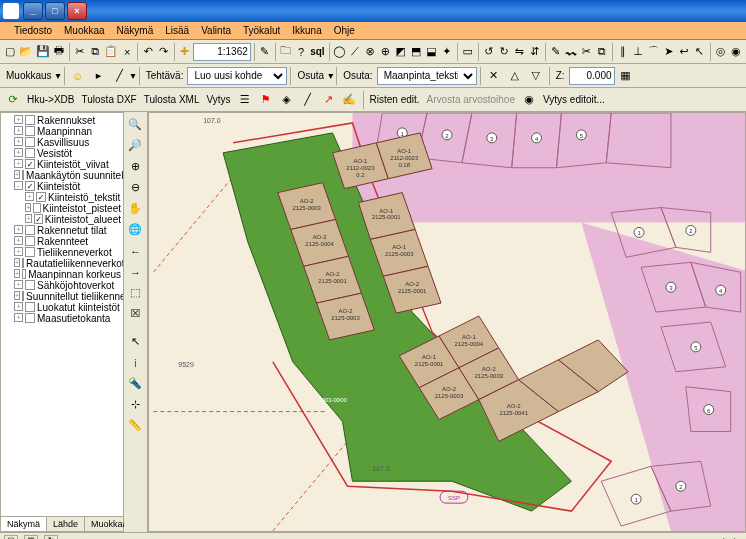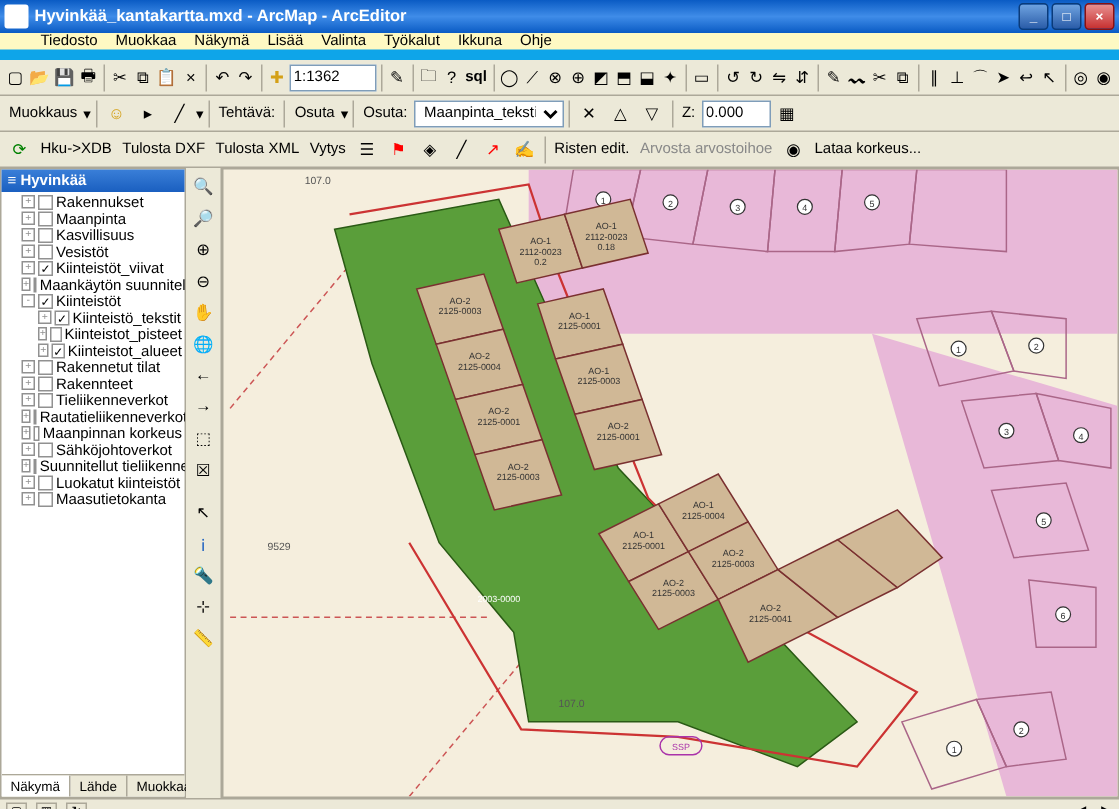--- a/index.html
+++ b/index.html
@@ -3,21 +3,21 @@
 <meta charset="utf-8">
 <style>
 * { margin: 0; padding: 0; box-sizing: border-box; font-family: Tahoma, Arial, sans-serif; font-size: 10px; }
 body { background: #ece9d8; width: 746px; height: 539px; overflow: hidden; }
 .titlebar { background: linear-gradient(to bottom, #0a5bc4, #3f8ce8, #0a5bc4); height: 22px; display: flex; align-items: center; padding: 0 3px; color: white; }
 .titlebar-icon { width: 16px; height: 16px; background: #fff; margin-right: 4px; border-radius: 2px; }
 .titlebar-text { flex: 1; font-weight: bold; font-size: 11px; }
 .window-buttons { display: flex; gap: 2px; }
 .win-btn { width: 20px; height: 18px; background: linear-gradient(to bottom, #6fa3e0, #2a5ca8); border: 1px solid #0a3b7a; border-radius: 3px; color: white; display: flex; align-items: center; justify-content: center; font-size: 9px; font-weight: bold; cursor: pointer; }
 .win-btn.close { background: linear-gradient(to bottom, #e89090, #c73030); border-color: #8a1010; }
-.menubar { background: #fef9c3; height: 18px; display: flex; align-items: center; padding: 0 21px; border-bottom: 7px solid #0ea5e9; }
+.menubar { background: #fdba74; height: 18px; display: flex; align-items: center; padding: 0 8px; border-bottom: 1px solid #0ea5e9; }
 .menu-item { padding: 2px 6px; cursor: pointer; }
 .toolbar { background: #ece9d8; height: 24px; display: flex; align-items: center; padding: 1px 3px; border-bottom: 1px solid #aca899; gap: 1px; }
 .tb-btn { width: 20px; height: 20px; display: flex; align-items: center; justify-content: center; border: 1px solid transparent; cursor: pointer; font-size: 11px; }
 .tb-sep { width: 1px; height: 18px; background: #aca899; margin: 0 2px; }
 .tb-combo { height: 18px; border: 1px solid #7f9db9; background: white; font-size: 10px; padding: 0 2px; }
 .tb-label { margin: 0 3px; font-size: 10px; }
 .content { display: flex; height: 420px; }
 .toc-panel { width: 124px; background: #fff; border: 1px solid #aca899; display: flex; flex-direction: column; }
 .toc-header { background: linear-gradient(to bottom, #3a7fd8, #1a5fc0); color: white; padding: 2px 4px; font-weight: bold; font-size: 10px; }
 .toc-tree { flex: 1; overflow: auto; padding: 2px; font-size: 9px; }
@@ -44,21 +44,20 @@
 .circle-marker { fill: white; stroke: #333; stroke-width: 0.8; }
 .small-text { font-size: 7px; fill: #555; }
 .bottom-tabs { display: flex; height: 16px; background: #ece9d8; border-top: 1px solid #aca899; align-items: center; padding: 0 4px; gap: 6px; font-size: 9px; }
 .layout-btn { width: 14px; height: 12px; border: 1px solid #aca899; cursor: pointer; display: flex; align-items: center; justify-content: center; font-size: 8px; }
 </style>
 </head>
 <body>
 
 <div class="titlebar">
   <div class="titlebar-icon"></div>
-  <div class="titlebar-text">Hyvinkää_kantakartta.mxd - ArcMap - ArcEditor</div>
   <div class="window-buttons">
     <div class="win-btn">_</div>
     <div class="win-btn">□</div>
     <div class="win-btn close">×</div>
   </div>
 </div>
 
 <div class="menubar">
   <div class="menu-item">Tiedosto</div>
   <div class="menu-item">Muokkaa</div>
@@ -78,21 +77,21 @@
   <div class="tb-sep"></div>
   <div class="tb-btn">✂</div>
   <div class="tb-btn">⧉</div>
   <div class="tb-btn">📋</div>
   <div class="tb-btn">×</div>
   <div class="tb-sep"></div>
   <div class="tb-btn">↶</div>
   <div class="tb-btn">↷</div>
   <div class="tb-sep"></div>
   <div class="tb-btn" style="color:#d4a017;">✚</div>
-  <input class="tb-combo" style="width: 58px;" value="1:1362">
+  <input class="tb-combo" style="width: 58px; text-align: right;" value="1:1362">
   <div class="tb-sep"></div>
   <div class="tb-btn">✎</div>
   <div class="tb-sep"></div>
   <div class="tb-btn">🗀</div>
   <div class="tb-btn">?</div>
   <div class="tb-btn" style="font-size:8px;">
       <b>sql</b>
     </div>
   <div class="tb-sep"></div>
   <div class="tb-btn">◯</div>
@@ -128,68 +127,68 @@
 </div>
 
 <div class="toolbar">
   <span class="tb-label">Muokkaus</span>▾
   <div class="tb-sep"></div>
   <div class="tb-btn" style="color:#d4a017;">☺</div>
   <div class="tb-btn">▸</div>
   <div class="tb-btn">╱</div>▾
   <div class="tb-sep"></div>
   <span class="tb-label">Tehtävä:</span>
+  <select class="tb-combo" style="width:100px;"><option>Luo uusi kohde</option></select>
   <div class="tb-sep"></div>
   <span class="tb-label">Osuta</span>▾
   <div class="tb-sep"></div>
   <span class="tb-label">Osuta:</span>
   <select class="tb-combo" style="width:100px;"><option>Maanpinta_tekstit</option></select>
   <div class="tb-sep"></div>
   <div class="tb-btn">✕</div>
   <div class="tb-btn">△</div>
   <div class="tb-btn">▽</div>
   <div class="tb-sep"></div>
   <span class="tb-label">Z:</span>
-  <input class="tb-combo" style="width: 46px;" value="0.000">
+  <input class="tb-combo" style="width: 46px; text-align: right;" value="0.000">
   <div class="tb-btn">▦</div>
 </div>
 
 <div class="toolbar">
   <div class="tb-btn" style="color:green;">⟳</div>
   <span class="tb-label">Hku-&gt;XDB</span>
   <span class="tb-label">Tulosta DXF</span>
   <span class="tb-label">Tulosta XML</span>
   <span class="tb-label">Vytys</span>
   <div class="tb-btn">☰</div>
   <div class="tb-btn" style="color:red;">⚑</div>
   <div class="tb-btn">◈</div>
   <div class="tb-btn">╱</div>
   <div class="tb-btn" style="color:red;">↗</div>
   <div class="tb-btn">✍</div>
   <div class="tb-sep"></div>
   <span class="tb-label">Risten edit.</span>
   <span class="tb-label" style="color:#888;">Arvosta arvostoihoe</span>
   <div class="tb-btn">◉</div>
-  <span class="tb-label">Lataa korkeus...</span>
+  <span class="tb-label">Vytys editoit...</span>
 </div>
 
 <div class="content">
 
   <div class="toc-panel">
-    <div class="toc-header">≡ <span>Hyvinkää</span></div>
     <div class="toc-tree" id="toc-tree">
         <div class="tree-item tree-indent1">
           <span class="tree-toggle">+</span>
           <span class="tree-check"></span>
           <span class="tree-label">Rakennukset</span>
         </div>
         <div class="tree-item tree-indent1">
           <span class="tree-toggle">+</span>
           <span class="tree-check"></span>
-          <span class="tree-label">Maanpinta</span>
+          <span class="tree-label">Maanpinnan</span>
         </div>
         <div class="tree-item tree-indent1">
           <span class="tree-toggle">+</span>
           <span class="tree-check"></span>
           <span class="tree-label">Kasvillisuus</span>
         </div>
         <div class="tree-item tree-indent1">
           <span class="tree-toggle">+</span>
           <span class="tree-check"></span>
           <span class="tree-label">Vesistöt</span>

